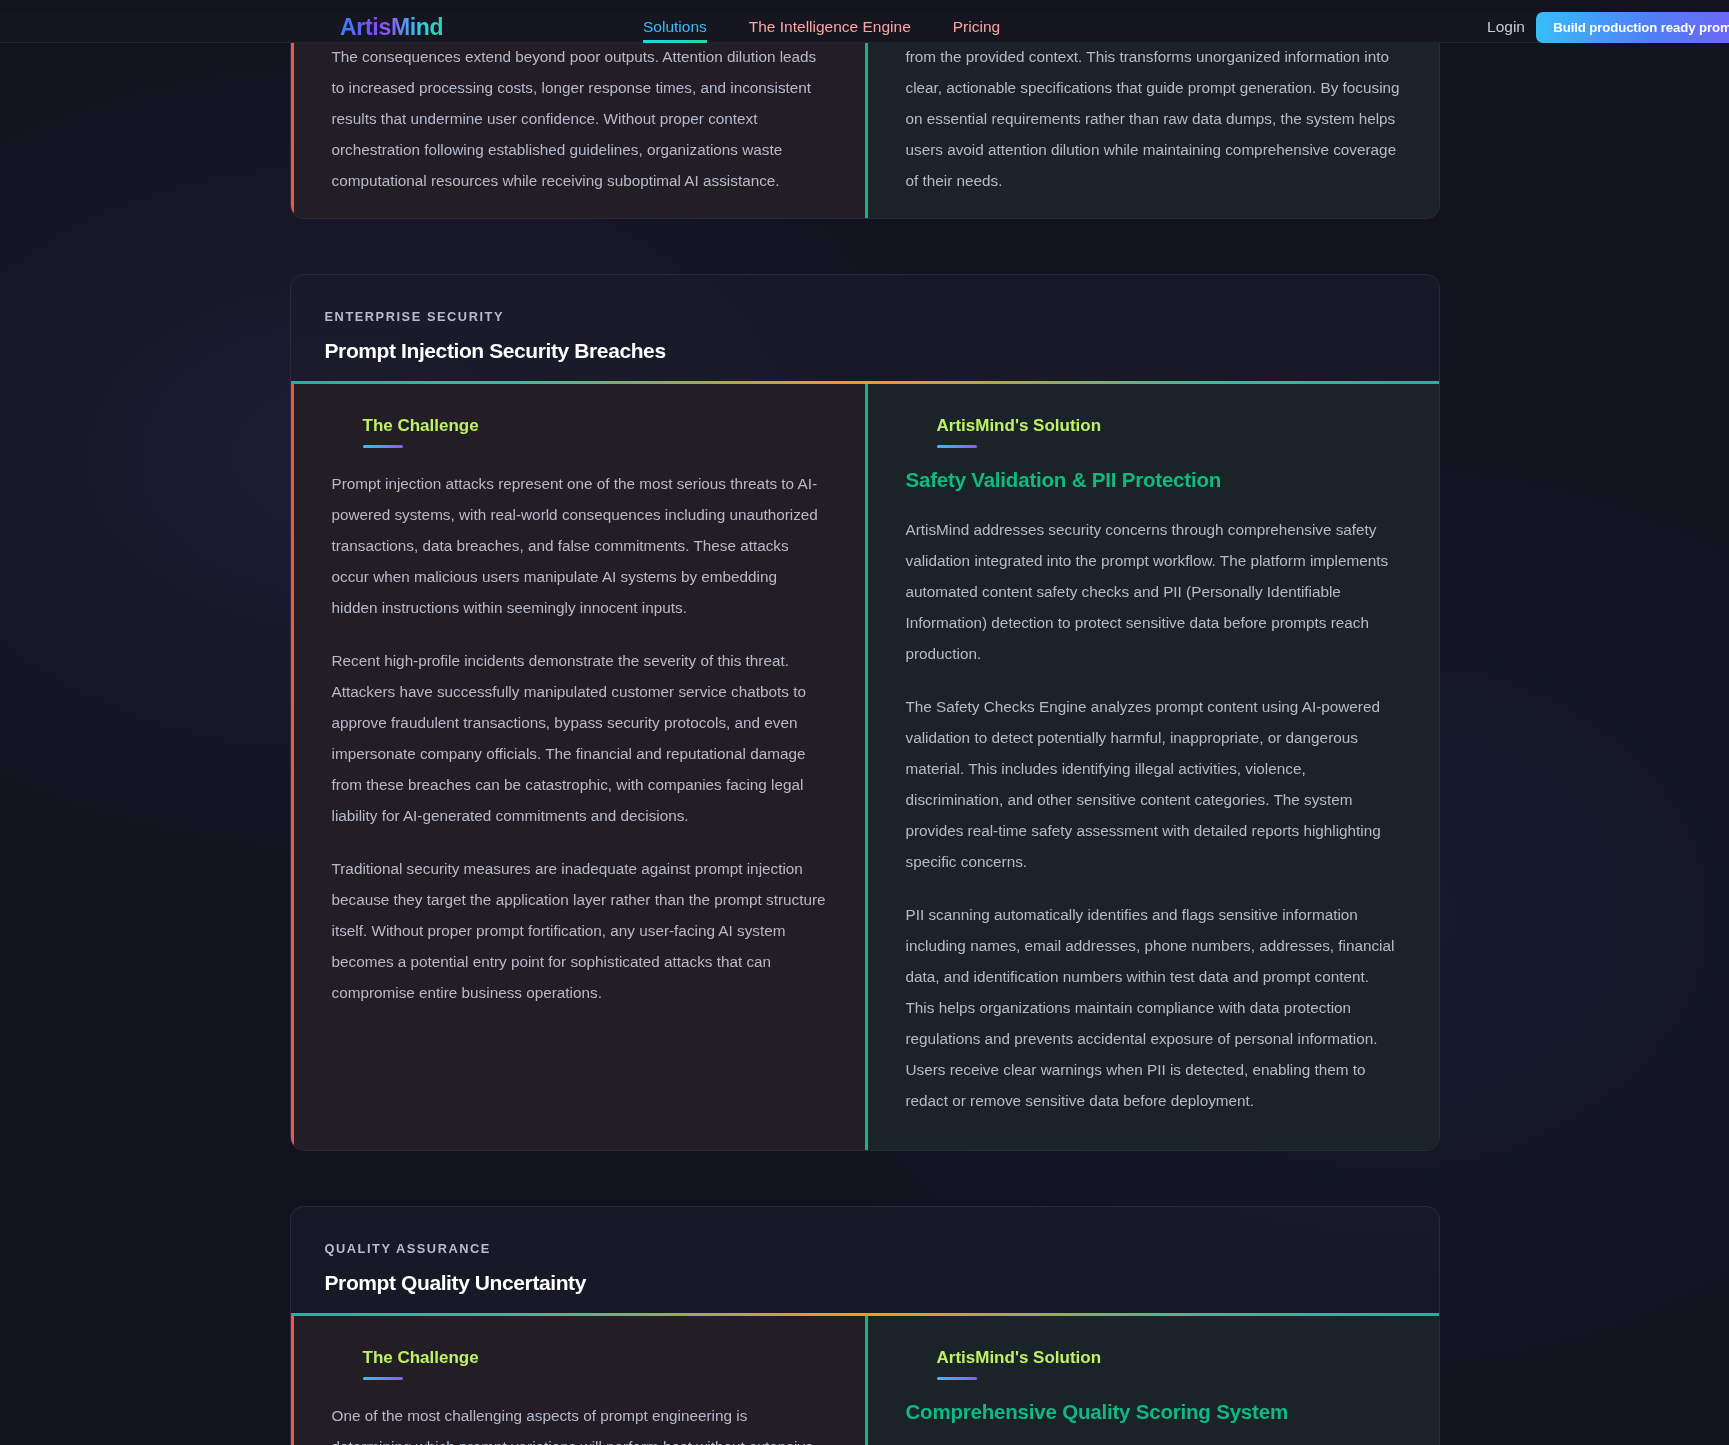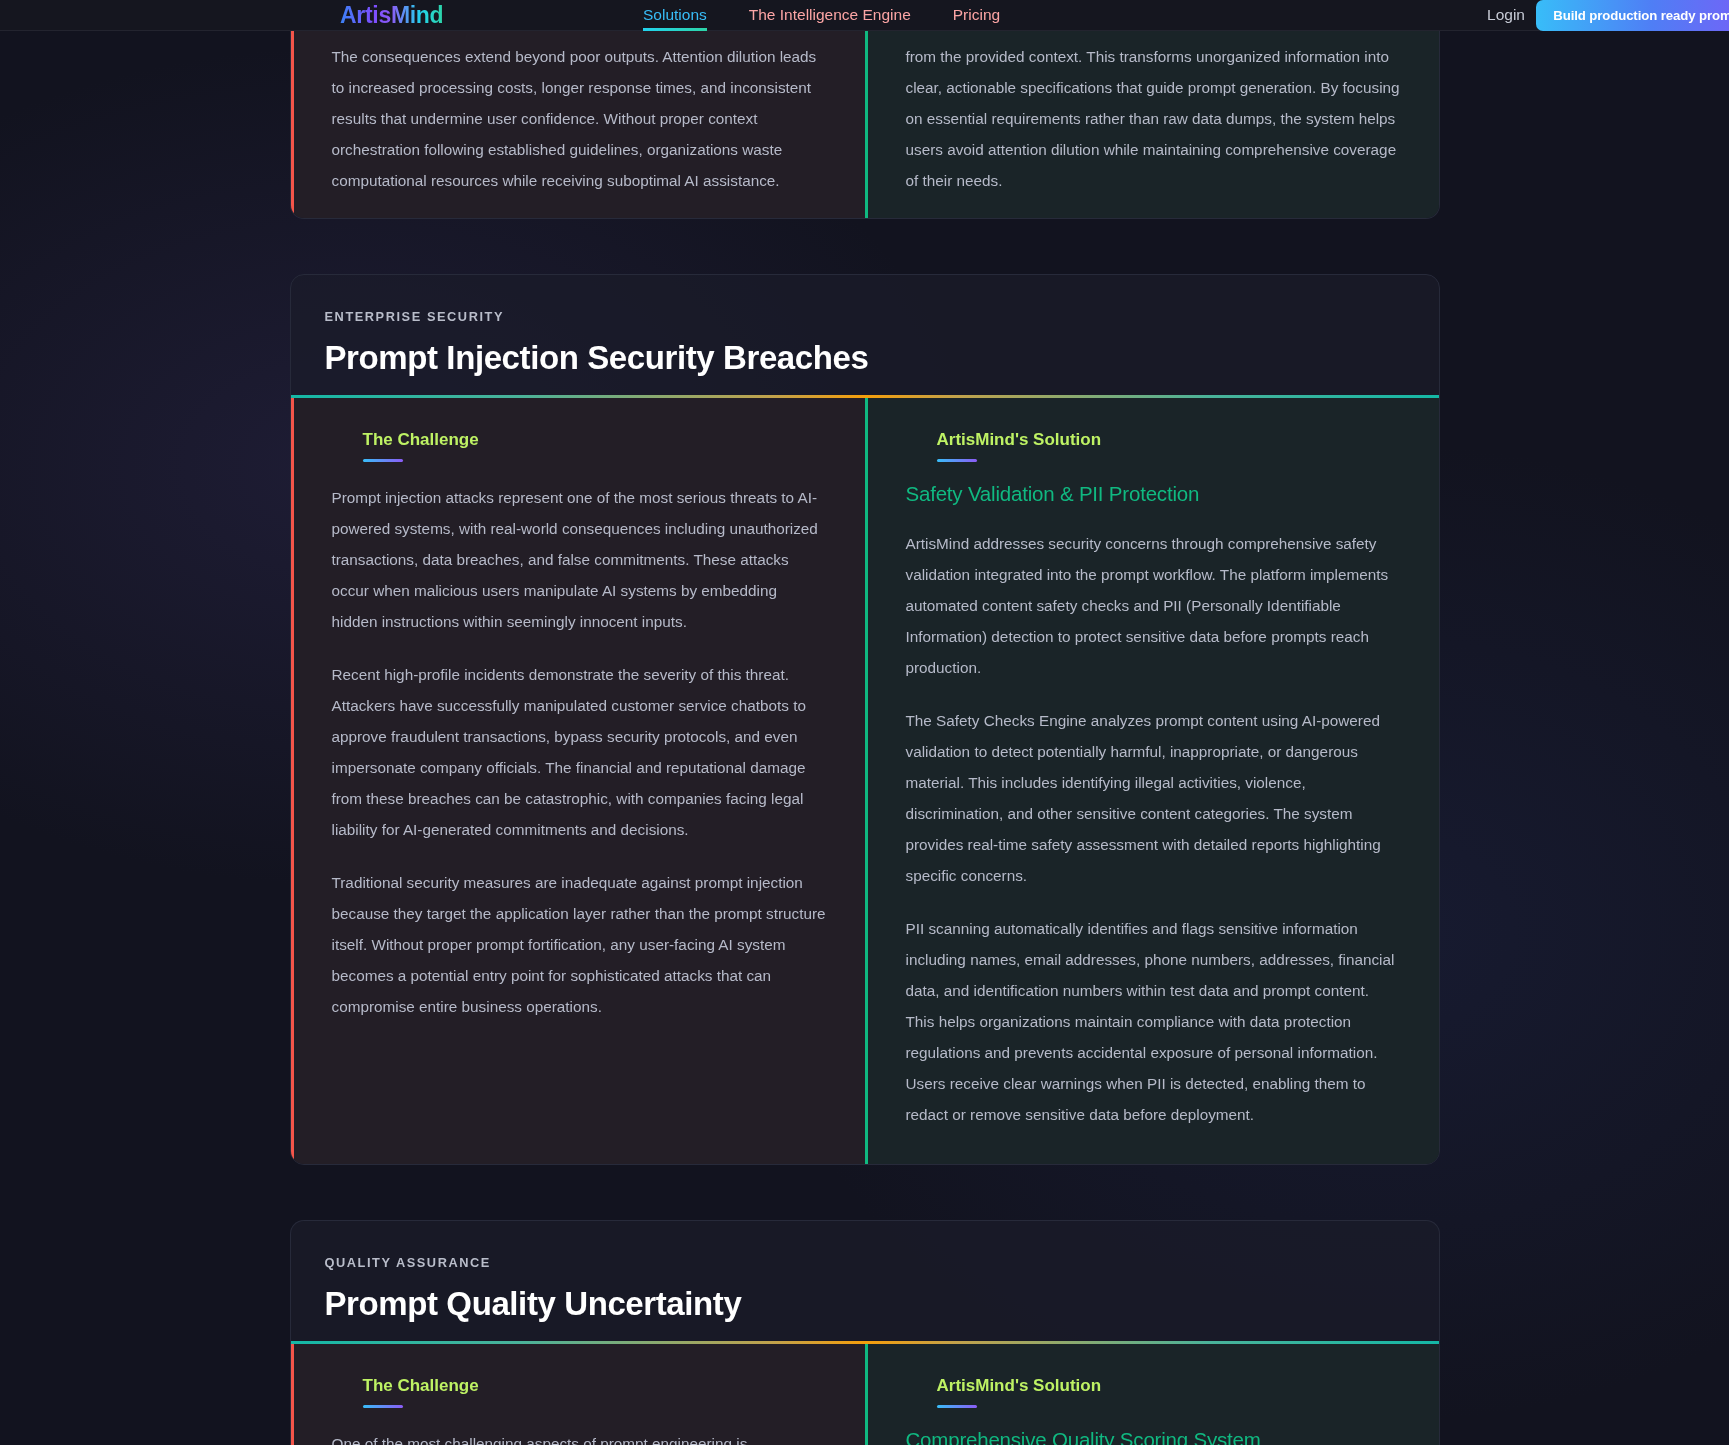--- a/index.html
+++ b/index.html
@@ -15,21 +15,21 @@
     background:
       radial-gradient(ellipse 900px 600px at 20% 30%, rgba(40,36,70,0.55), transparent 70%),
       radial-gradient(ellipse 900px 700px at 80% 60%, rgba(28,34,66,0.5), transparent 70%),
       #12131f;
     overflow-x: hidden;
   }
 
   
   .nav {
     position: fixed;
-    top: 0; left: 0; right: 0;
+    top: 12px; left: 0; right: 0;
     height: 31px;
     background: #15161f;
     border-bottom: 1px solid #23242f;
     display: flex;
     align-items: center;
     z-index: 100;
   }
   .nav-logo {
     position: absolute;
     left: 340px;
@@ -113,21 +113,21 @@
   }
   .section-eyebrow {
     font-size: 12.8px;
     font-weight: bold;
     letter-spacing: 1.55px;
     color: #b9bdca;
     text-transform: uppercase;
     margin-bottom: 15px;
   }
   .section-title {
-    font-size: 33px;
+    font-size: 21px;
     font-weight: bold;
     color: #ffffff;
     letter-spacing: -0.4px;
   }
 
   .split {
     display: flex;
     border-top: 3px solid transparent;
     border-image: linear-gradient(90deg,#14b8a6 0%, #4ab39a 20%, #c2a24b 42%, #f59e0b 50%, #c2a24b 58%, #4ab39a 80%, #14b8a6 100%) 1;
   }
@@ -155,21 +155,21 @@
   .pane-underline {
     width: 40px;
     height: 3px;
     border-radius: 2px;
     background: linear-gradient(90deg,#38bdf8,#8b5cf6);
     margin: 9px 0 20px 31px;
   }
 
   .solution-subtitle {
     font-size: 20.5px;
-    font-weight: normal;
+    font-weight: bold;
     color: #10b981;
     margin-bottom: 22px;
     letter-spacing: -0.2px;
   }
 
   .body-p {
     font-size: 15.3px;
     line-height: 31px;
     color: #b6bac9;
     margin-bottom: 22px;

